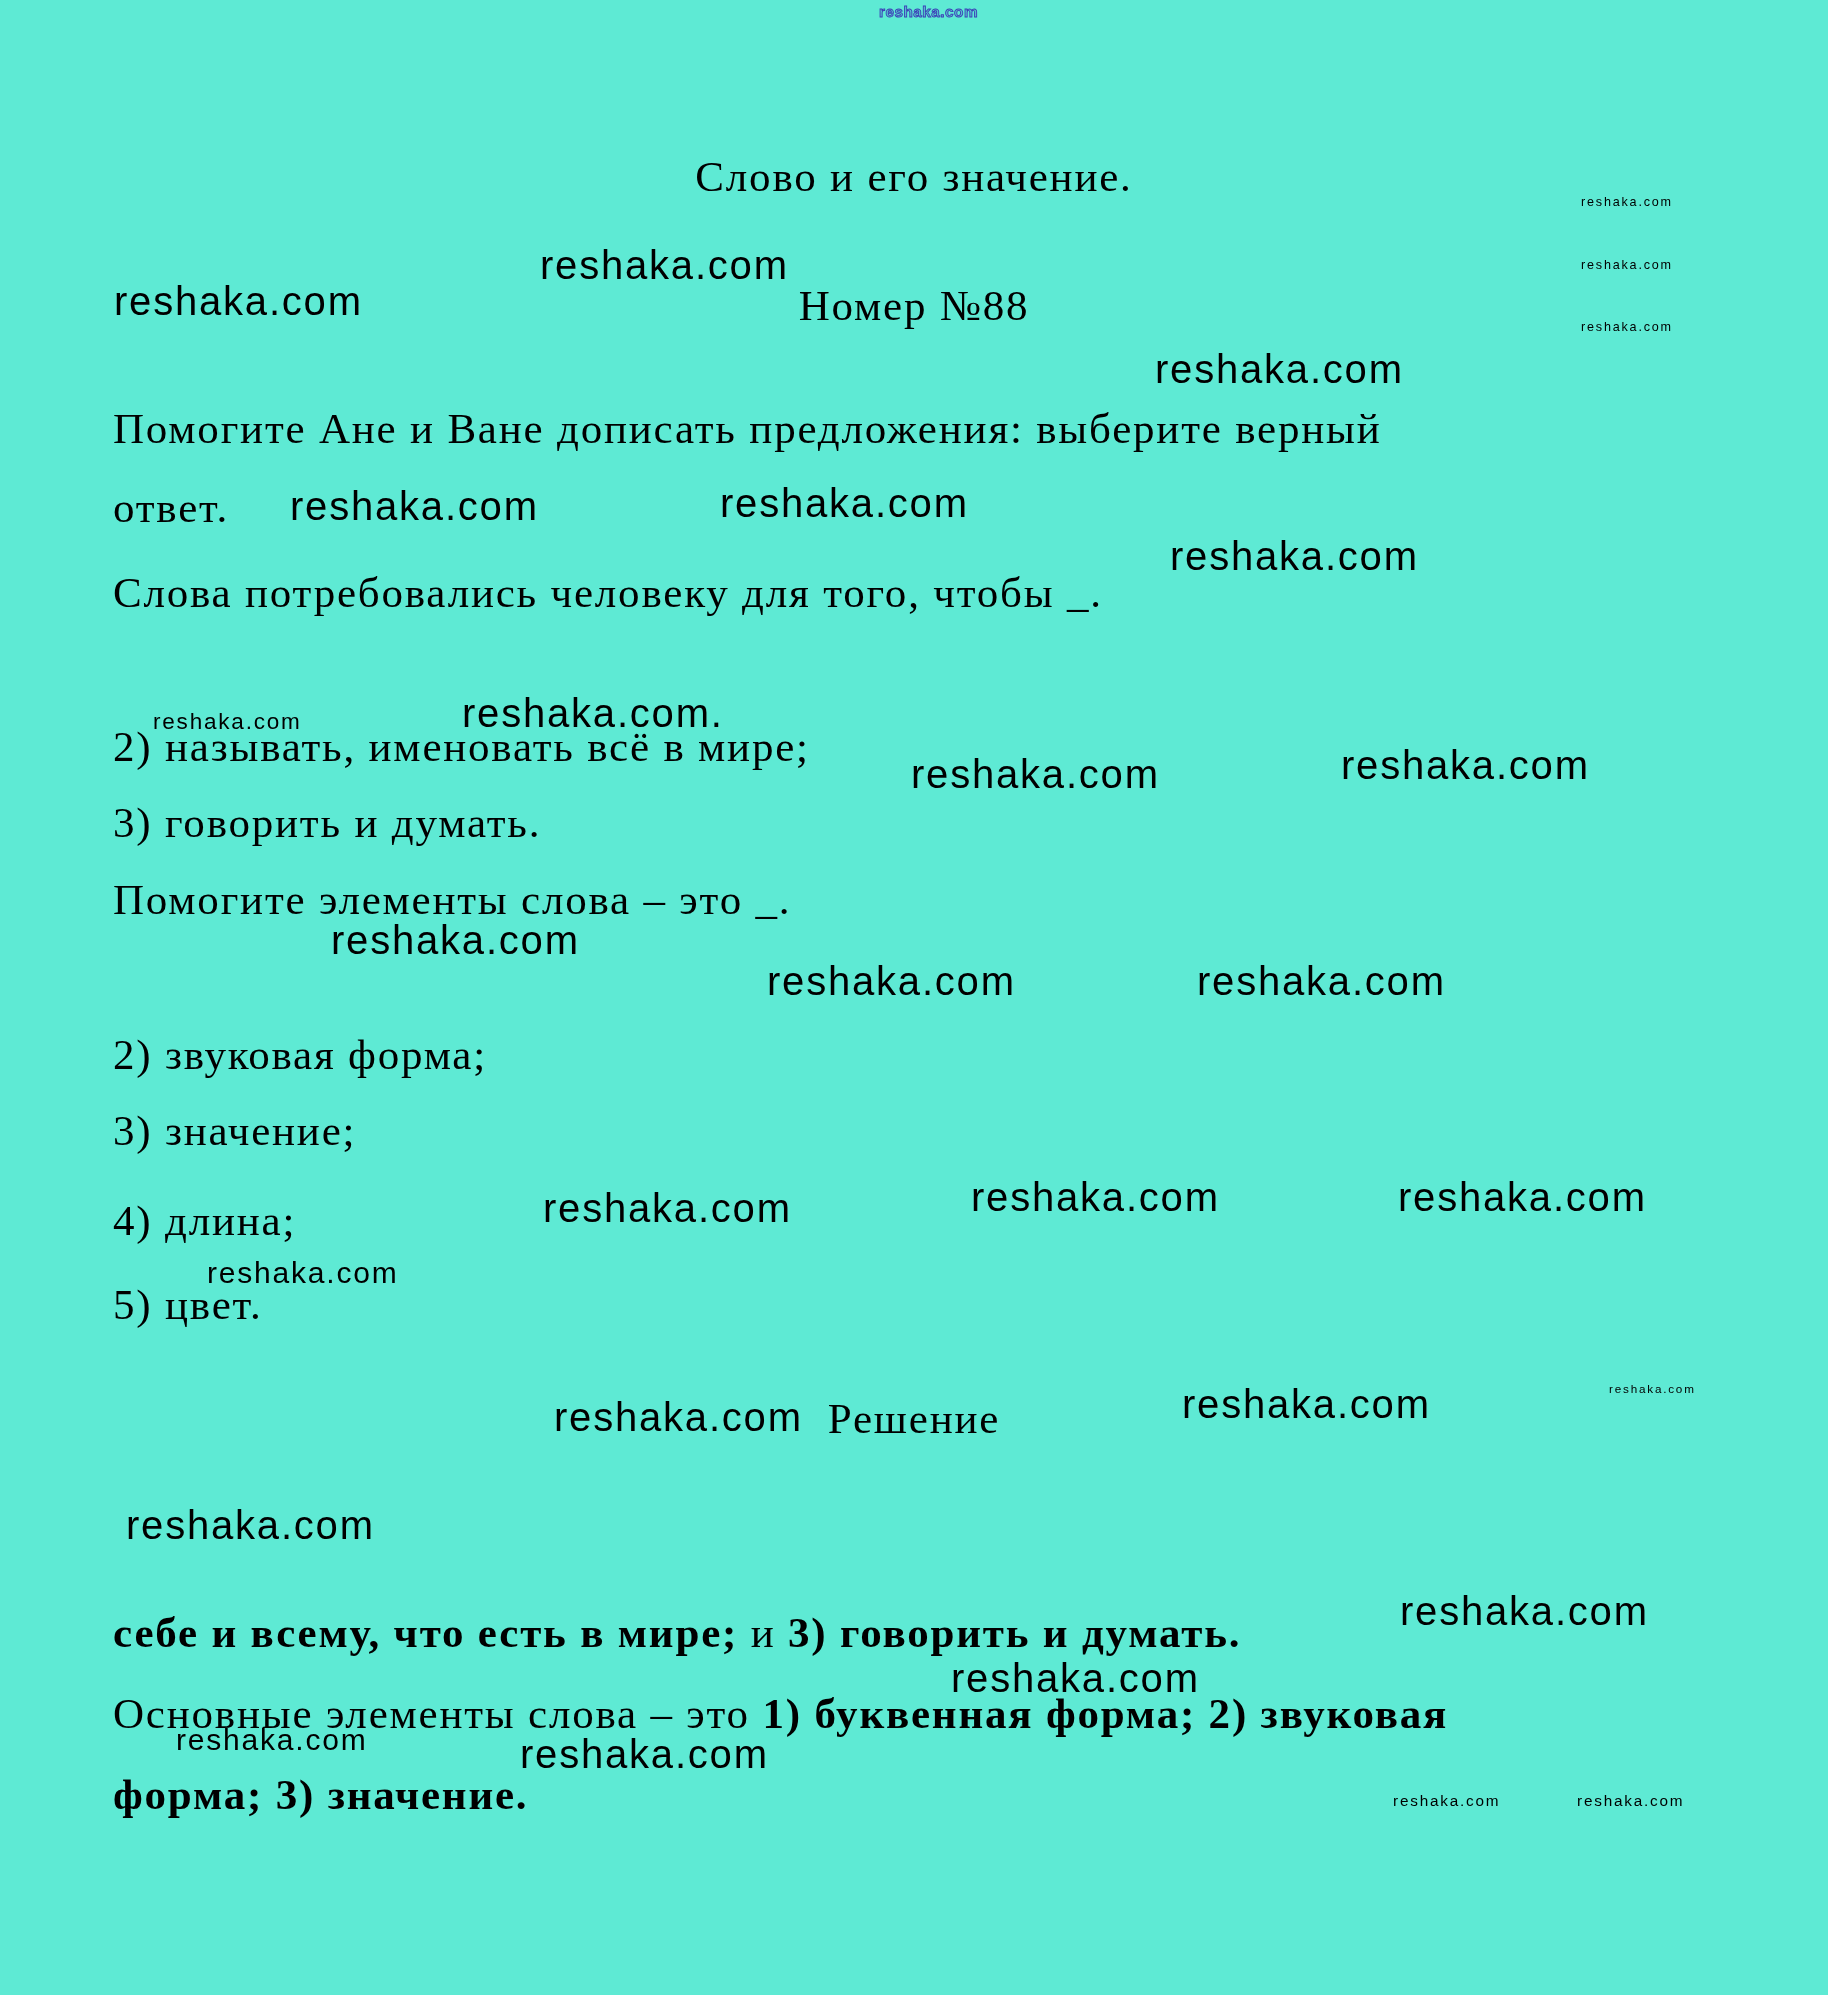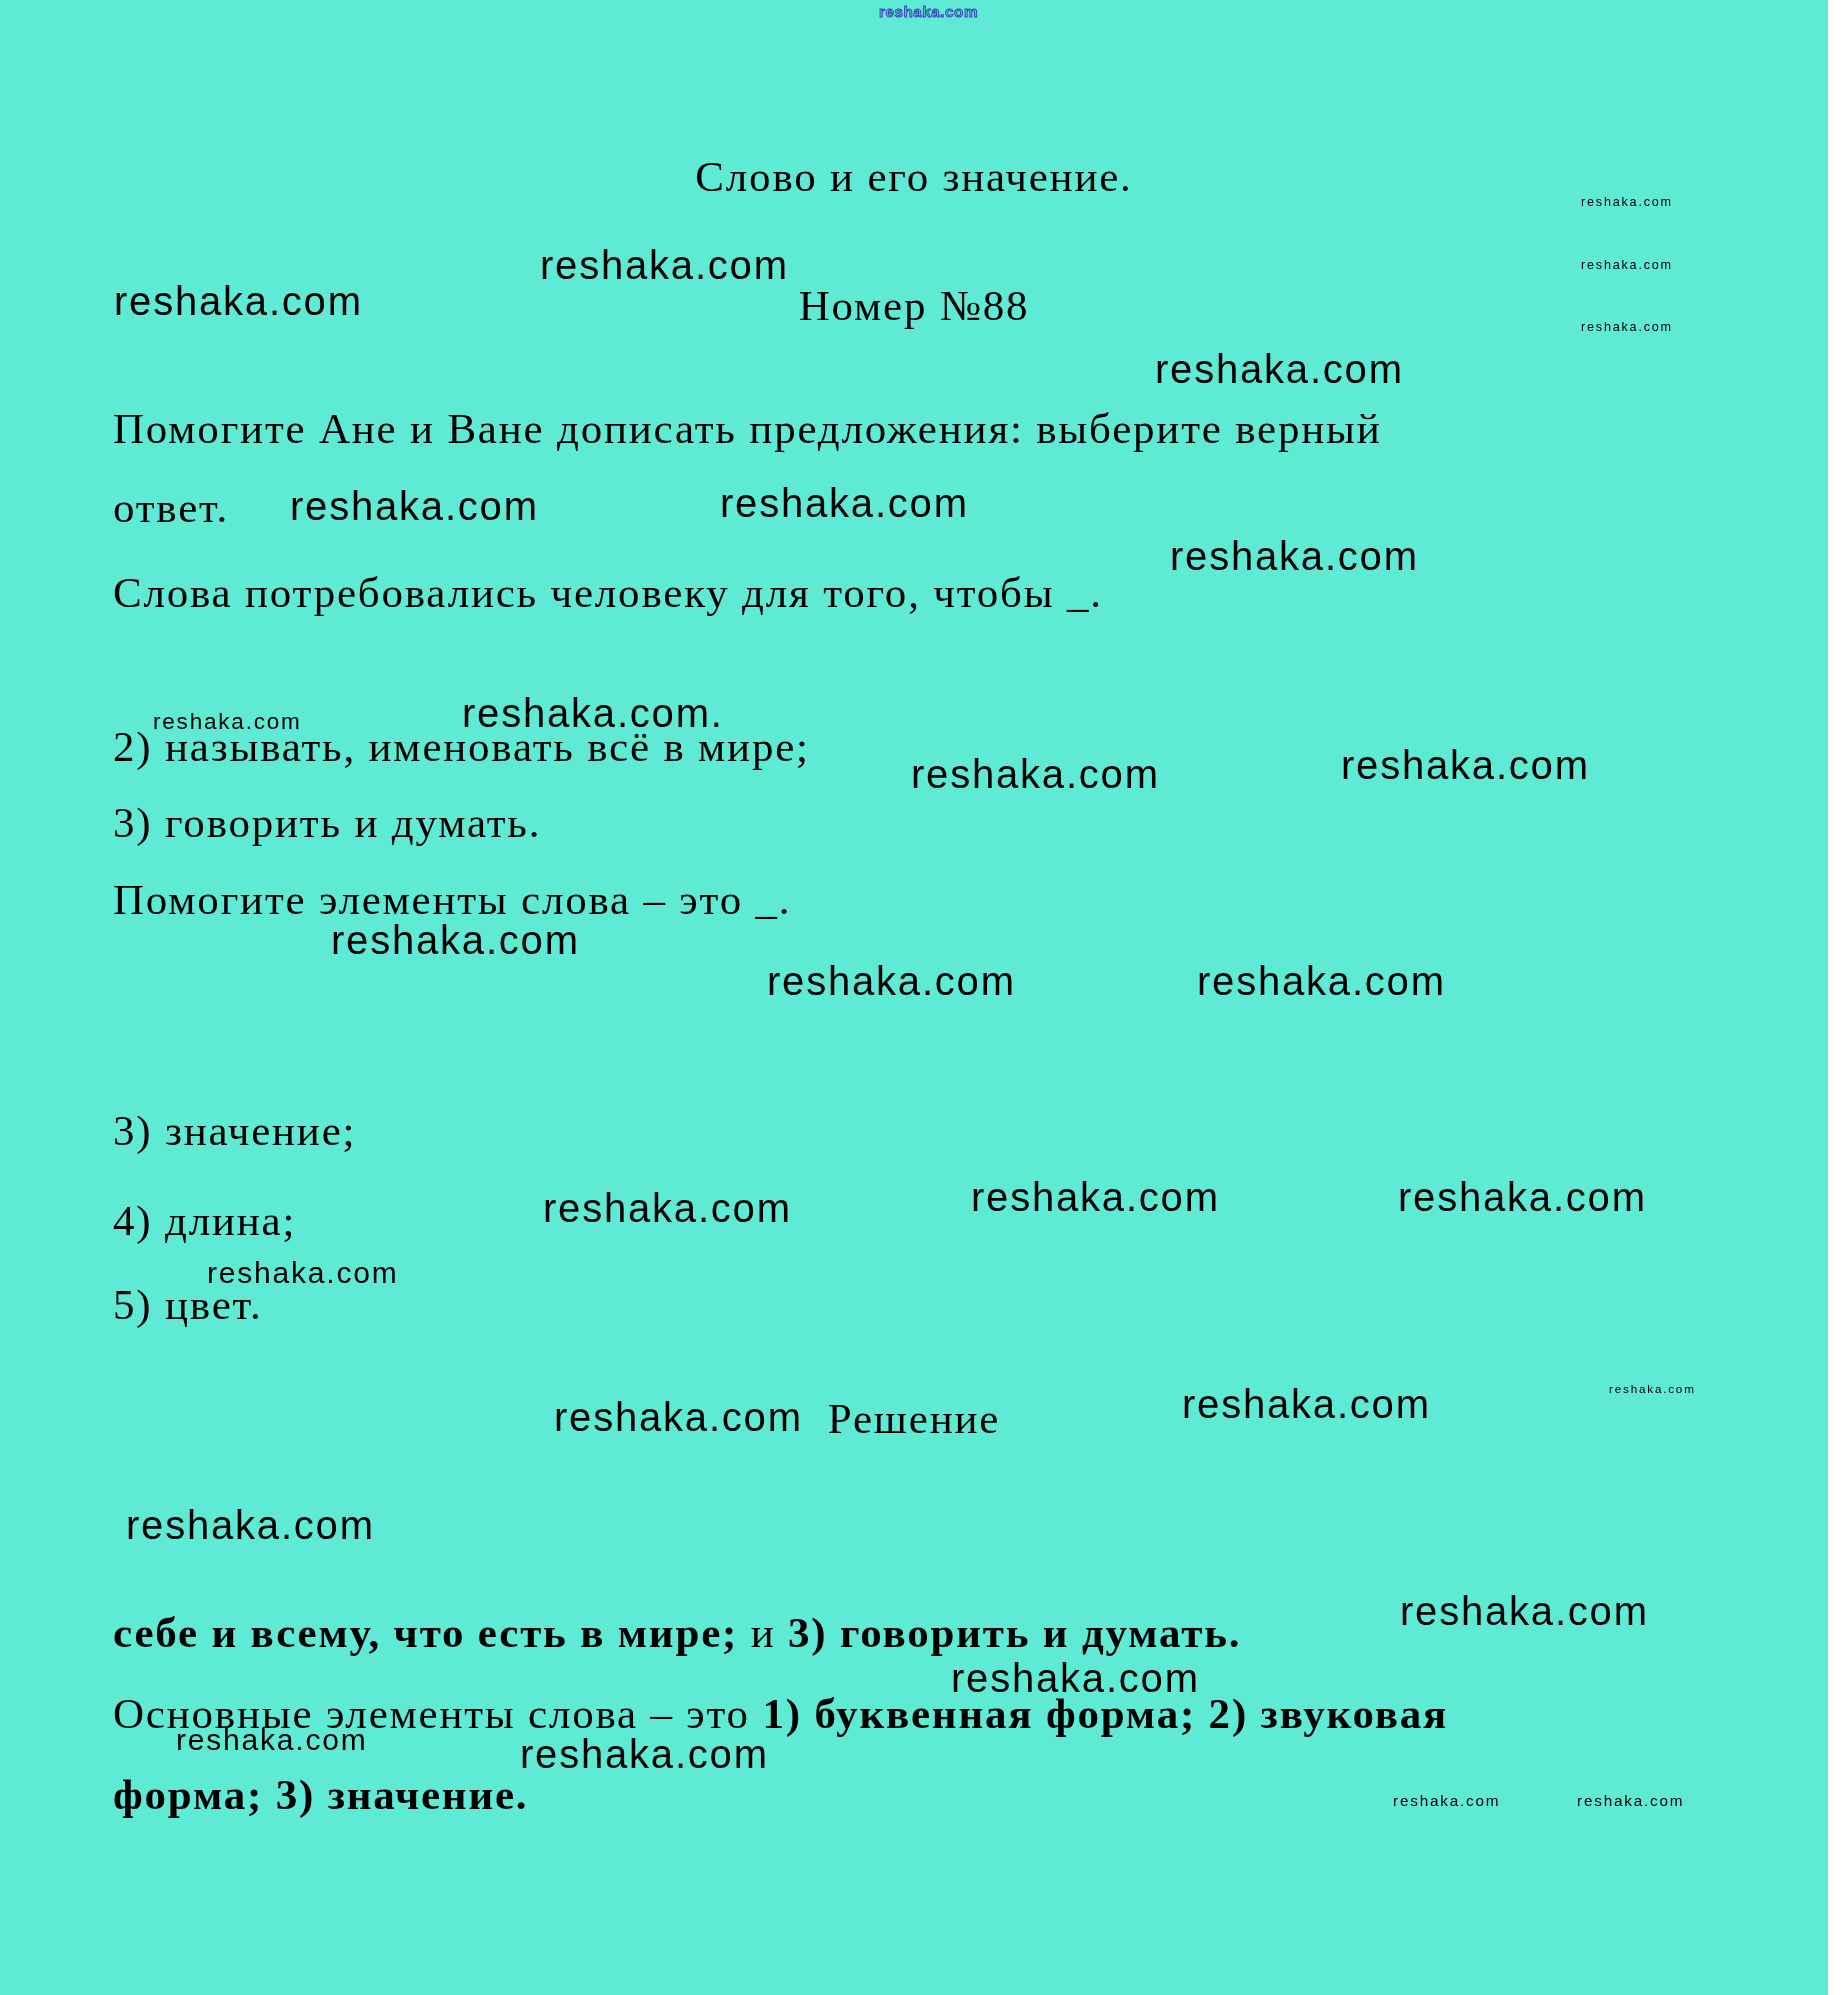--- a/index.html
+++ b/index.html
@@ -89,20 +89,21 @@
   <div class="line serif" style="top:571px">Слова потребовались человеку для того, чтобы _.</div>
 
 
   <div class="line serif" style="top:725px">2) называть, именовать всё в мире;</div>
 
   <div class="line serif" style="top:801px">3) говорить и думать.</div>
 
   <div class="line serif" style="top:878px">Помогите элементы слова – это _.</div>
 
 
+  <div class="line serif" style="top:1033px">2) звуковая форма;</div>
 
   <div class="line serif" style="top:1109px">3) значение;</div>
 
   <div class="line serif" style="top:1199px">4) длина;</div>
 
   <div class="line serif" style="top:1283px">5) цвет.</div>
 
   <div class="line serif center" style="top:1397px">Решение</div>
 
 

